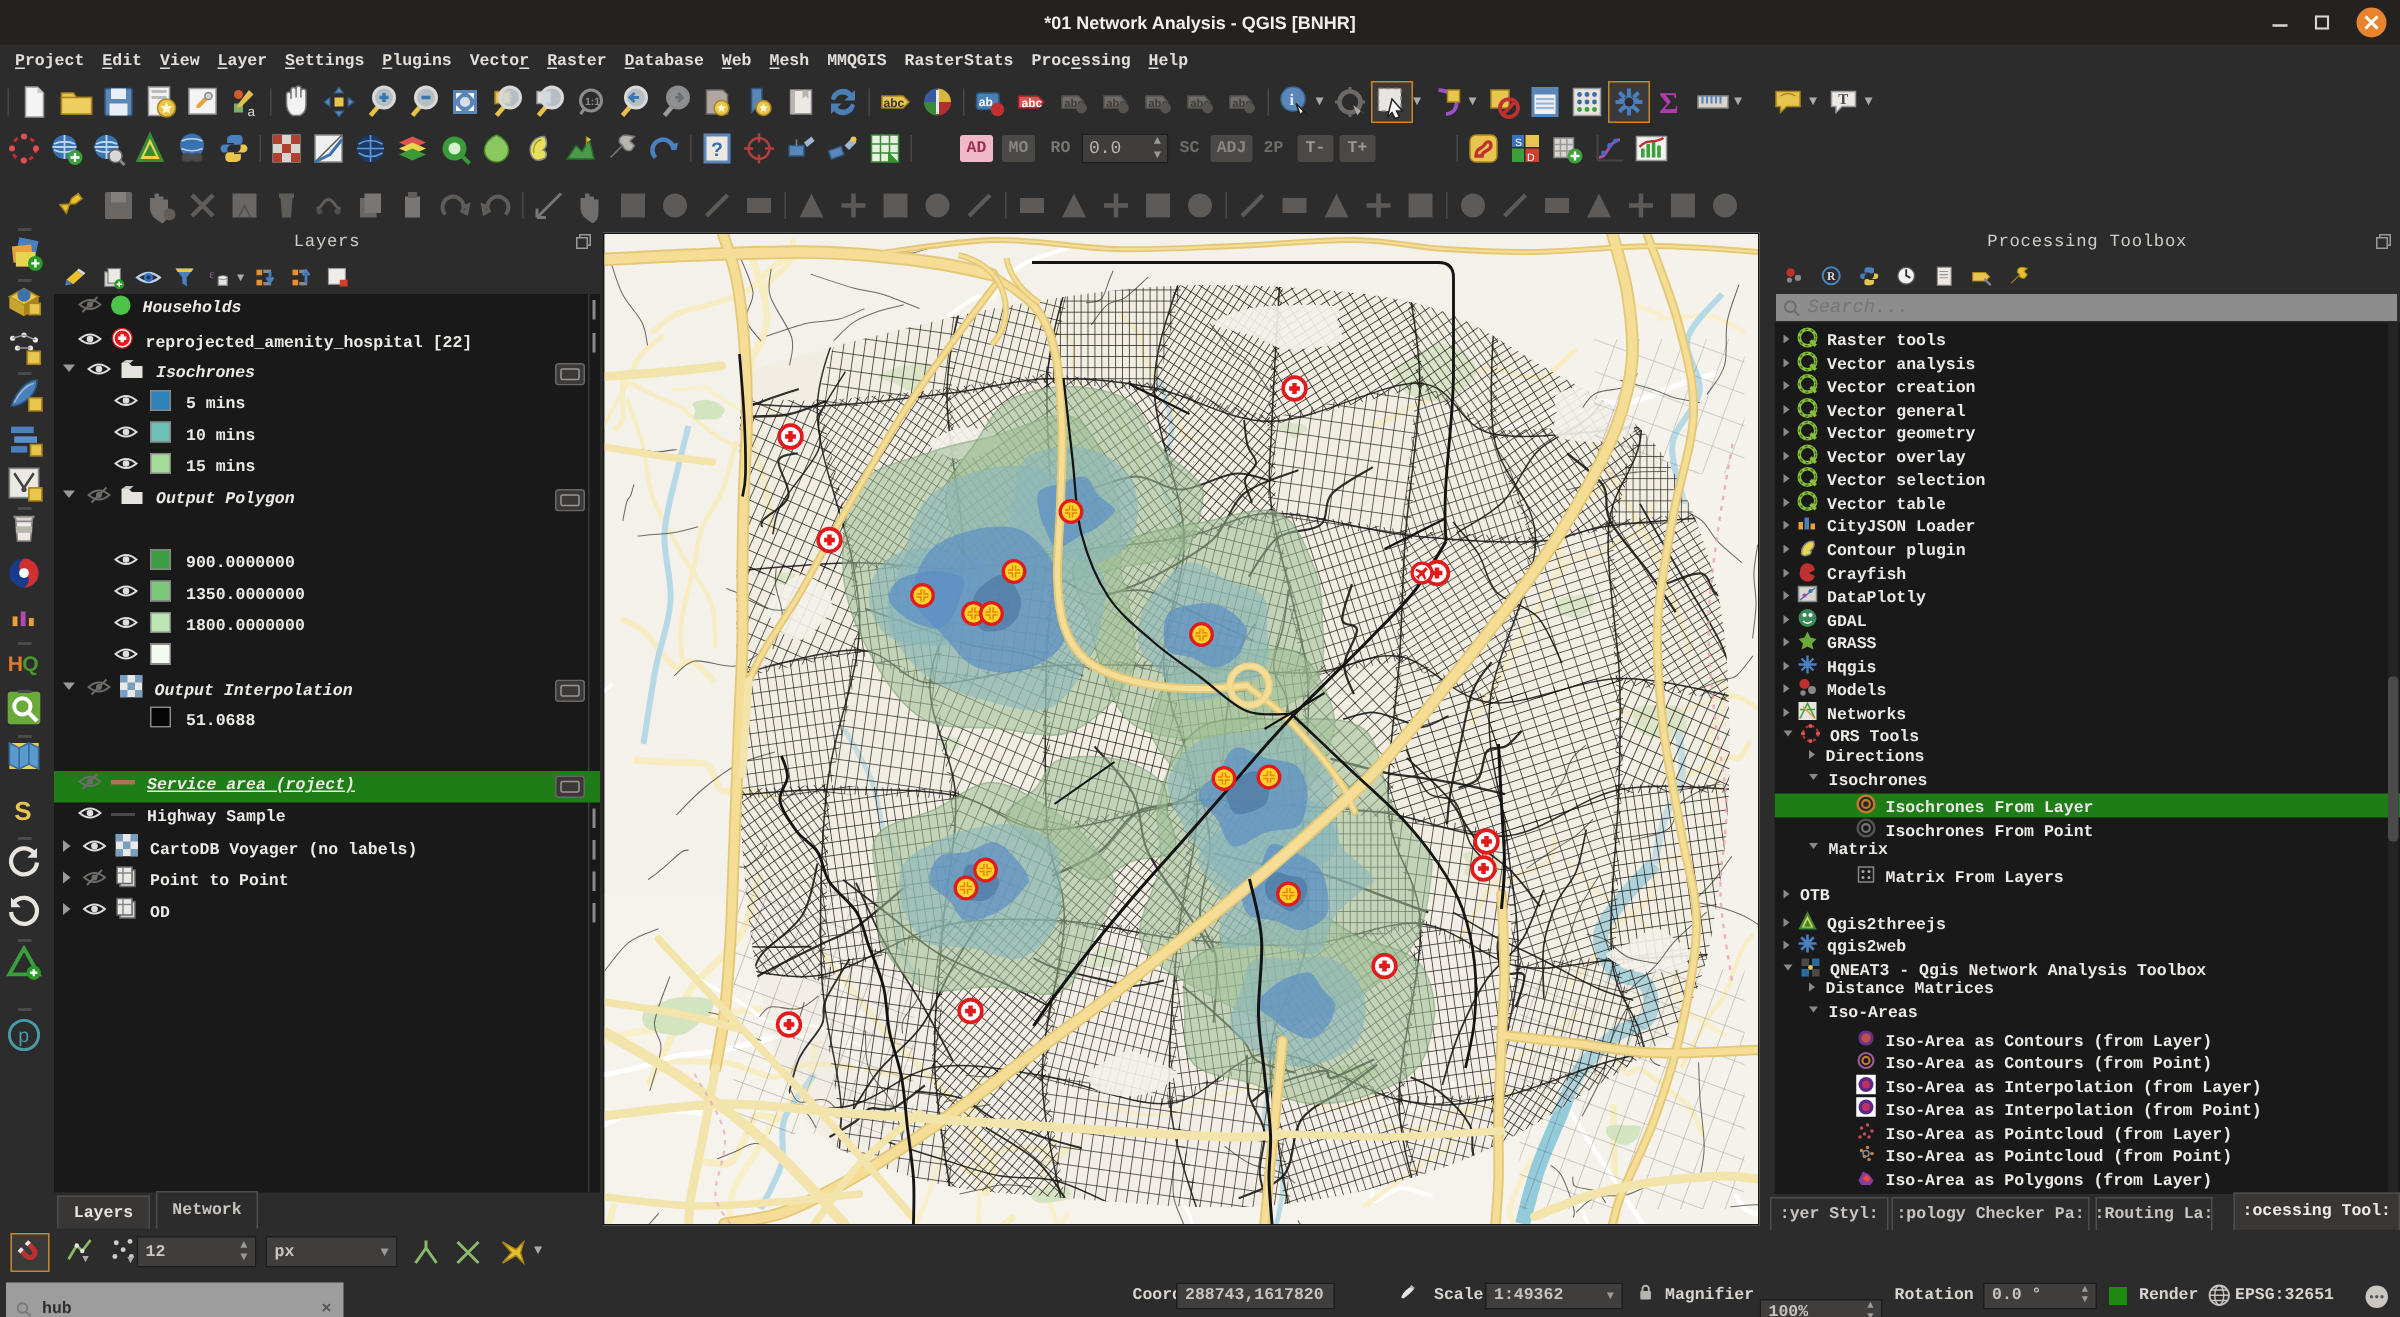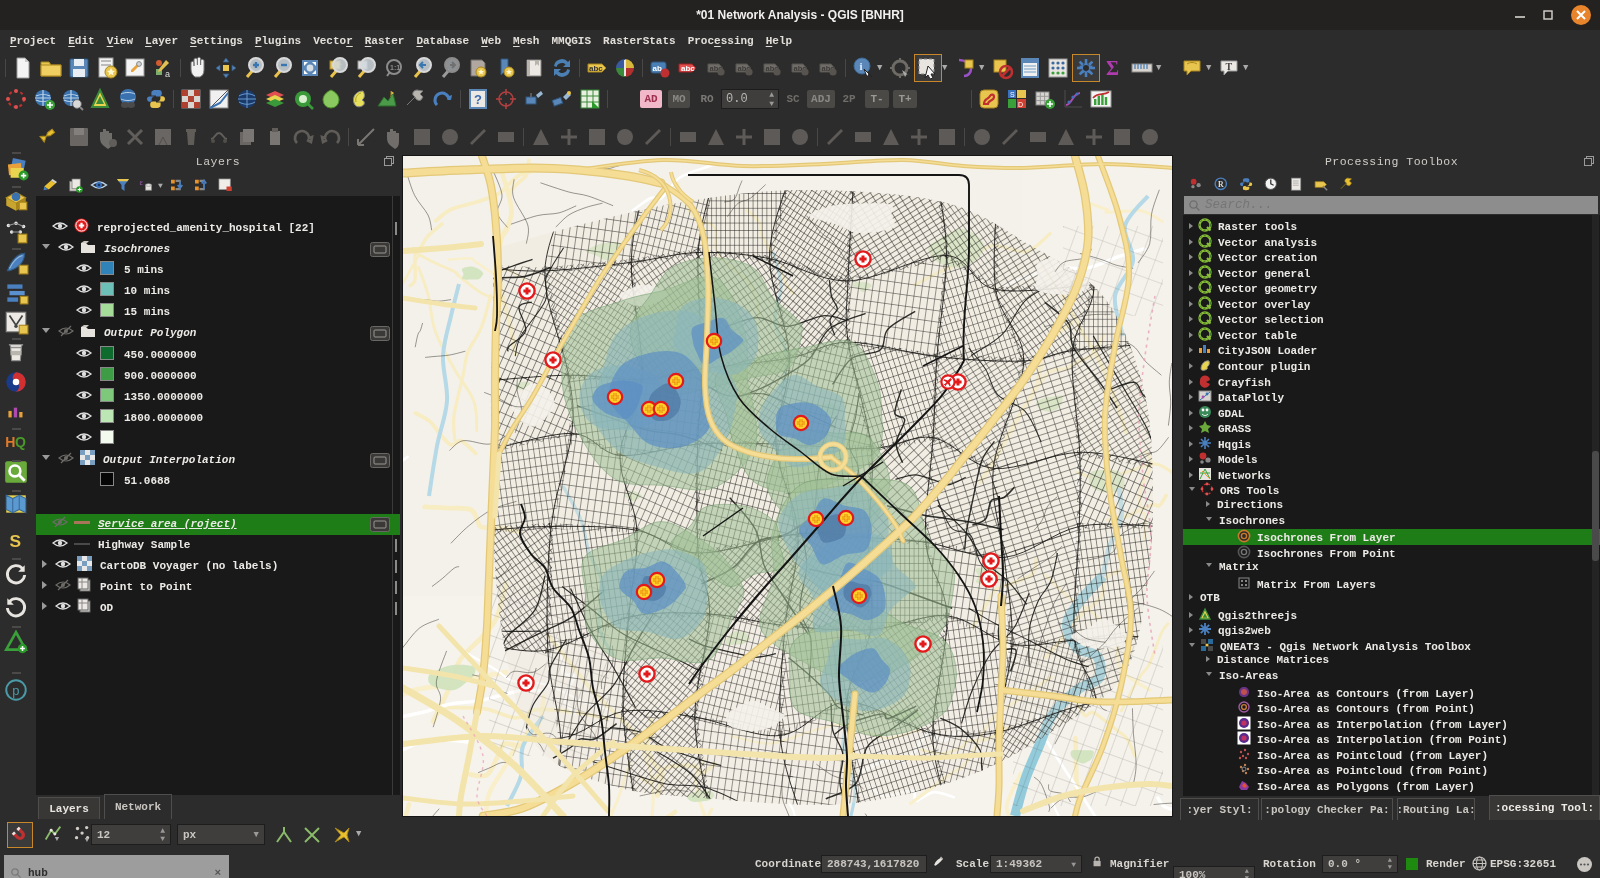--- a/index.html
+++ b/index.html
@@ -1099,20 +1099,25 @@
             <rect x="10" y="16" width="7" height="3" fill="#888"></rect>
             <path d="M16 17V9M13 10l3-4 3 4" fill="none" stroke="#4a80c0" stroke-width="2.4"></path>
           </svg></span>
         <span style="width:18px;height:18px"><svg width="18" height="18" viewBox="0 0 24 24">
             <rect x="4" y="4" width="15" height="14" fill="#f0ede8" stroke="#999"></rect>
             <rect x="14" y="14" width="7" height="6" fill="#d04030"></rect>
           </svg></span>
       </div>
       <div class="tree" style="left:0px;top:43px;width:364px;height:599px;font-size:11px">
         <div style="position:absolute;right:7px;top:0;bottom:0;width:1px;background:#3a3a38"></div>
+        <div class="lrow" style="top:0px;height:21.15px;line-height:21.15px"><span style="display:inline-block;width:16px"></span><svg width="16" height="14" viewBox="0 0 16 14" style="vertical-align:-2px">
+            <path d="M1 7 Q8 1 15 7 Q8 13 1 7z" fill="none" stroke="#6e6c68" stroke-width="1.2"></path>
+            <circle cx="8" cy="7" r="2" fill="#6e6c68"></circle>
+            <line x1="3" y1="12" x2="13" y2="2" stroke="#6e6c68" stroke-width="1.3"></line>
+          </svg><span style="display:inline-block;width:6px"></span><span style="display:inline-block;width:13px;height:13px;border-radius:50%;background:#4cc44c;vertical-align:-2px"></span><span style="display:inline-block;width:8px"></span><i>Households</i><span style="position:absolute;right:3px;top:4px;width:2px;height:13px;background:#8a8a88"></span></div>
         <div class="lrow" style="top:22px;height:21.15px;line-height:21.15px"><span style="display:inline-block;width:16px"></span><svg width="16" height="14" viewBox="0 0 16 14" style="vertical-align:-2px">
             <path d="M1 7 Q8 1 15 7 Q8 13 1 7z" fill="none" stroke="#ddd" stroke-width="1.3"></path>
             <circle cx="8" cy="7" r="2.2" fill="#ddd"></circle>
           </svg><span style="display:inline-block;width:6px"></span><svg width="15" height="15" viewBox="0 0 15 15" style="vertical-align:-2px">
             <circle cx="7.5" cy="7.5" r="7" fill="#e31a1c"></circle>
             <circle cx="7.5" cy="7.5" r="5.6" fill="none" stroke="#fff" stroke-width="1"></circle>
             <path d="M4.8 7.5h5.4M7.5 4.8v5.4" stroke="#fff" stroke-width="2.2"></path>
           </svg><span style="display:inline-block;width:8px"></span>reprojected_amenity_hospital [22]<span style="position:absolute;right:3px;top:4px;width:2px;height:13px;background:#8a8a88"></span></div>
         <div class="lrow" style="top:43px;height:21.15px;line-height:21.15px"><span style="display:inline-block;width:6px"></span><span style="display:inline-block;width:0;height:0;border-top:5px solid #9a9a9a;border-left:4px solid transparent;border-right:4px solid transparent;vertical-align:3px"></span><span style="display:inline-block;width:8px"></span><svg width="16" height="14" viewBox="0 0 16 14" style="vertical-align:-2px">
             <path d="M1 7 Q8 1 15 7 Q8 13 1 7z" fill="none" stroke="#ddd" stroke-width="1.3"></path>
@@ -1140,24 +1145,20 @@
             <path d="M1 7 Q8 1 15 7 Q8 13 1 7z" fill="none" stroke="#6e6c68" stroke-width="1.2"></path>
             <circle cx="8" cy="7" r="2" fill="#6e6c68"></circle>
             <line x1="3" y1="12" x2="13" y2="2" stroke="#6e6c68" stroke-width="1.3"></line>
           </svg><span style="display:inline-block;width:6px"></span><svg width="16" height="14" viewBox="0 0 16 14" style="vertical-align:-2px">
             <path d="M1 3h5l2 2h7v8H1z" fill="#e6e3de"></path>
             <path d="M1 3l3-2h5l-2 2z" fill="#cac6c0"></path>
           </svg><span style="display:inline-block;width:8px"></span><i>Output Polygon</i><span style="position:absolute;right:10px;top:3px"><svg width="20" height="15" viewBox="0 0 20 15" style="vertical-align:-2px">
               <rect x="0.5" y="0.5" width="19" height="14" rx="2" fill="#3a3937" stroke="#6a6865"></rect>
               <rect x="4" y="4" width="12" height="7" rx="1" fill="none" stroke="#9a9894"></rect>
             </svg></span></div>
-        <div class="lrow" style="top:149px;height:21.15px;line-height:21.15px"><span style="display:inline-block;width:40px"></span><svg width="16" height="14" viewBox="0 0 16 14" style="vertical-align:-2px">
-            <path d="M1 7 Q8 1 15 7 Q8 13 1 7z" fill="none" stroke="#ddd" stroke-width="1.3"></path>
-            <circle cx="8" cy="7" r="2.2" fill="#ddd"></circle>
-          </svg><span style="display:inline-block;width:8px"></span><span class="swatch" style="background:#0e6b2e;border-color:#888"></span><span style="display:inline-block;width:10px"></span>450.0000000</div>
         <div class="lrow" style="top:170px;height:21.15px;line-height:21.15px"><span style="display:inline-block;width:40px"></span><svg width="16" height="14" viewBox="0 0 16 14" style="vertical-align:-2px">
             <path d="M1 7 Q8 1 15 7 Q8 13 1 7z" fill="none" stroke="#ddd" stroke-width="1.3"></path>
             <circle cx="8" cy="7" r="2.2" fill="#ddd"></circle>
           </svg><span style="display:inline-block;width:8px"></span><span class="swatch" style="background:#3d9c45;border-color:#888"></span><span style="display:inline-block;width:10px"></span>900.0000000</div>
         <div class="lrow" style="top:191px;height:21.15px;line-height:21.15px"><span style="display:inline-block;width:40px"></span><svg width="16" height="14" viewBox="0 0 16 14" style="vertical-align:-2px">
             <path d="M1 7 Q8 1 15 7 Q8 13 1 7z" fill="none" stroke="#ddd" stroke-width="1.3"></path>
             <circle cx="8" cy="7" r="2.2" fill="#ddd"></circle>
           </svg><span style="display:inline-block;width:8px"></span><span class="swatch" style="background:#7ec87c;border-color:#888"></span><span style="display:inline-block;width:10px"></span>1350.0000000</div>
         <div class="lrow" style="top:212px;height:21.15px;line-height:21.15px"><span style="display:inline-block;width:40px"></span><svg width="16" height="14" viewBox="0 0 16 14" style="vertical-align:-2px">
             <path d="M1 7 Q8 1 15 7 Q8 13 1 7z" fill="none" stroke="#ddd" stroke-width="1.3"></path>
@@ -2025,21 +2026,21 @@
           <path d="M5 5l6 7-6 7 9-5 5 5-2-7 2-7-5 5z" fill="#e8c030" stroke="#a8851c"></path>
         </svg></span>
       <span style="position:absolute;left:356px;top:9px;color:#aaa;font-size:9px">▼</span>
     </div>
     <div class="statusbar">
       <div style="position:absolute;left:4px;top:5px;width:225px;height:36px;background:#9d9d9d;display:flex;align-items:center;color:#2e2e2e;font-weight:bold"><svg width="12" height="12" viewBox="0 0 12 12" style="margin:0 6px 0 6px">
           <circle cx="5" cy="5" r="3.2" fill="none" stroke="#7a7a7a" stroke-width="1.3"></circle>
           <line x1="7.4" y1="7.4" x2="10.6" y2="10.6" stroke="#7a7a7a" stroke-width="1.3"></line>
         </svg>hub<span style="margin-left:auto;margin-right:8px;color:#555">×</span></div>
       <span style="position:absolute;left:755px;top:8px">Coordinate</span>
-      <span class="inbox" style="position:absolute;left:821px;top:5px;width:106px;color:#c8c5c0">288743,1617820</span>
+      <span class="inbox" style="position:absolute;left:784px;top:5px;width:106px;color:#c8c5c0">288743,1617820</span>
       <span style="position:absolute;left:932px;top:5px"><svg width="17" height="17" viewBox="0 0 24 24">
           <path d="M3 14c2-5 6-9 10-10l2 2c-3 4-7 7-10 9z" fill="#e8e5e0"></path>
           <path d="M12 3l3 3" stroke="#b8b5b0" stroke-width="2"></path>
         </svg></span>
       <span style="position:absolute;left:956px;top:8px">Scale</span>
       <span class="inbox" style="position:absolute;left:990px;top:5px;width:92px;color:#c8c5c0">1:49362<span style="margin-left:auto;font-size:8px;color:#999">▼</span></span>
       <span style="position:absolute;left:1090px;top:5px"><svg width="17" height="17" viewBox="0 0 24 24">
           <rect x="5" y="8" width="10" height="8" rx="1" fill="#b8b5b0"></rect>
           <path d="M7 8V6a3 3 0 0 1 6 0v2" fill="none" stroke="#b8b5b0" stroke-width="1.8"></path>
         </svg></span>

